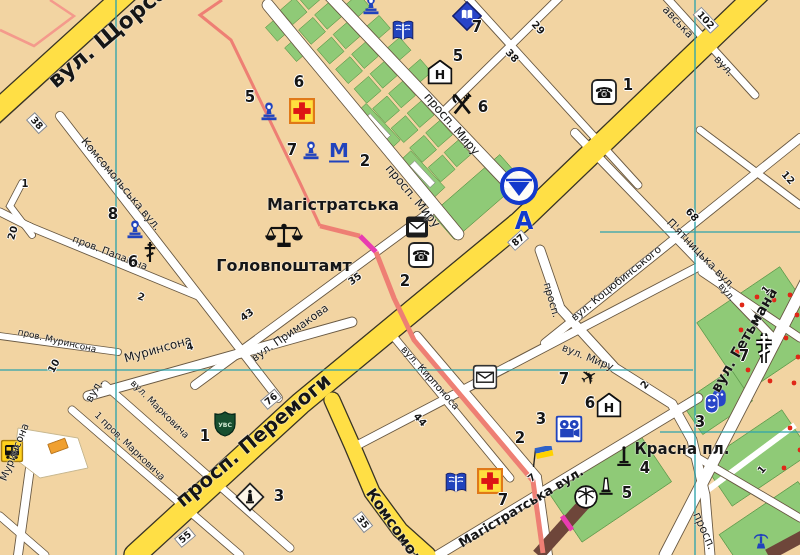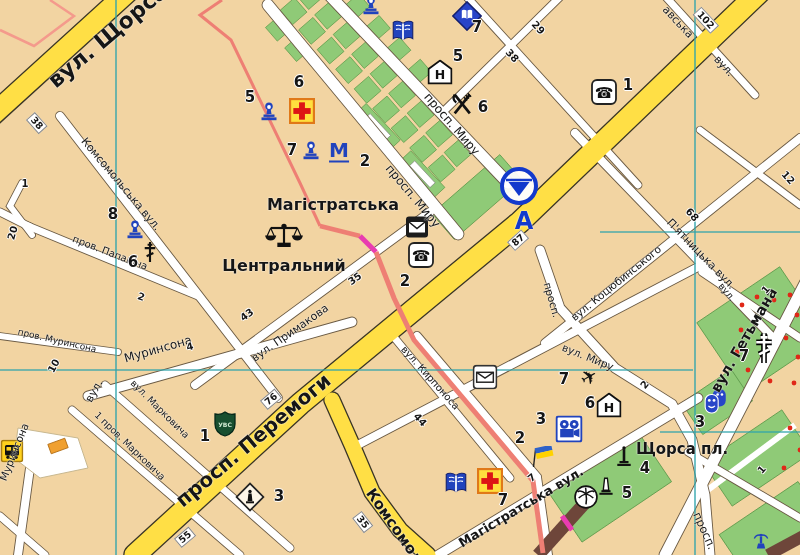--- a/index.html
+++ b/index.html
@@ -355,42 +355,42 @@
             <path d="M7 21 H17 L15.5 15 H8.5 Z"></path>
           </g>
           <path d="M12 5 Q6 4 4 9 M12 5 Q18 4 20 9" stroke="#2143bd" stroke-width="1.6" fill="none"></path>
         </svg></div>
       <div class="lbl" style="left: 108px; top: 36px; font-size: 22px; font-weight: bold; transform: translate(-50%, -50%) rotate(-40deg);">вул. Щорса</div>
       <div class="lbl" style="left: 121px; top: 184px; font-size: 11px; transform: translate(-50%, -50%) rotate(50deg);">Комсомольська вул.</div>
       <div class="lbl" style="left: 110px; top: 253px; font-size: 10px; transform: translate(-50%, -50%) rotate(21deg);">пров. Папаніна</div>
       <div class="lbl" style="left: 452px; top: 124px; font-size: 12px; transform: translate(-50%, -50%) rotate(49deg);">просп. Миру</div>
       <div class="lbl" style="left: 413px; top: 196px; font-size: 12px; transform: translate(-50%, -50%) rotate(50deg);">просп. Миру</div>
       <div class="lbl" style="left: 333px; top: 205px; font-size: 16px; font-weight: bold; transform: translate(-50%, -50%) rotate(0deg);">Магістратська</div>
-      <div class="lbl" style="left: 284px; top: 266px; font-size: 16px; font-weight: bold; transform: translate(-50%, -50%) rotate(0deg);">Центральний</div>
+      <div class="lbl" style="left: 284px; top: 266px; font-size: 16px; font-weight: bold; transform: translate(-50%, -50%) rotate(0deg);">Головпоштамт</div>
       <div class="lbl" style="left: 290px; top: 333px; font-size: 11px; transform: translate(-50%, -50%) rotate(-35deg);">вул. Примакова</div>
       <div class="lbl" style="left: 253px; top: 440px; font-size: 20px; font-weight: bold; transform: translate(-50%, -50%) rotate(-40deg);">просп. Перемоги</div>
       <div class="lbl" style="left: 408px; top: 546px; font-size: 15px; font-weight: bold; transform: translate(-50%, -50%) rotate(55deg);">Комсомольська</div>
       <div class="lbl" style="left: 521px; top: 507px; font-size: 13px; font-weight: bold; transform: translate(-50%, -50%) rotate(-31deg);">Магістратська вул.</div>
       <div class="lbl" style="left: 430px; top: 378px; font-size: 10px; transform: translate(-50%, -50%) rotate(48deg);">вул. Кирпоноса</div>
       <div class="lbl" style="left: 701px; top: 254px; font-size: 11px; transform: translate(-50%, -50%) rotate(46deg);">П'ятницька вул.</div>
       <div class="lbl" style="left: 616px; top: 283px; font-size: 10.5px; transform: translate(-50%, -50%) rotate(-39deg);">вул. Коцюбинського</div>
       <div class="lbl" style="left: 588px; top: 357px; font-size: 10.5px; transform: translate(-50%, -50%) rotate(22deg);">вул. Миру</div>
       <div class="lbl" style="left: 552px; top: 300px; font-size: 10.5px; transform: translate(-50%, -50%) rotate(74deg);">просп.</div>
       <div class="lbl" style="left: 704px; top: 531px; font-size: 11.5px; transform: translate(-50%, -50%) rotate(66deg);">просп.</div>
       <div class="lbl" style="left: 744px; top: 340px; font-size: 14.5px; font-weight: bold; transform: translate(-50%, -50%) rotate(-60deg);">вул. Гетьмана</div>
       <div class="lbl" style="left: 727px; top: 292px; font-size: 9.5px; transform: translate(-50%, -50%) rotate(50deg);">вул.</div>
       <div class="lbl" style="left: 678px; top: 22px; font-size: 11px; transform: translate(-50%, -50%) rotate(47deg);">авська</div>
       <div class="lbl" style="left: 724px; top: 66px; font-size: 11px; transform: translate(-50%, -50%) rotate(47deg);">вул.</div>
       <div class="lbl" style="left: 57px; top: 341px; font-size: 9px; transform: translate(-50%, -50%) rotate(13deg);">пров. Муринсона</div>
       <div class="lbl" style="left: 94px; top: 391px; font-size: 11px; transform: translate(-50%, -50%) rotate(-60deg);">вул.</div>
       <div class="lbl" style="left: 158px; top: 349px; font-size: 12px; transform: translate(-50%, -50%) rotate(-16deg);">Муринсона</div>
       <div class="lbl" style="left: 14px; top: 452px; font-size: 10.5px; transform: translate(-50%, -50%) rotate(-68deg);">Муринсона</div>
       <div class="lbl" style="left: 160px; top: 409px; font-size: 9.5px; transform: translate(-50%, -50%) rotate(45deg);">вул. Марковича</div>
       <div class="lbl" style="left: 130px; top: 446px; font-size: 9.5px; transform: translate(-50%, -50%) rotate(44deg);">1 пров. Марковича</div>
-      <div class="lbl" style="left: 682px; top: 449px; font-size: 15px; font-weight: bold; transform: translate(-50%, -50%) rotate(0deg);">Щорса пл.</div>
+      <div class="lbl" style="left: 682px; top: 449px; font-size: 15px; font-weight: bold; transform: translate(-50%, -50%) rotate(0deg);">Красна пл.</div>
       <div class="lbl" style="left: 524px; top: 221px; font-size: 24px; font-weight: bold; color: rgb(18, 57, 204); transform: translate(-50%, -50%) rotate(0deg);">А</div>
       <div class="num boxed" style="left: 37px; top: 123px; transform: translate(-50%, -50%) rotate(48deg);">38</div>
       <div class="num" style="left: 25px; top: 184px; transform: translate(-50%, -50%) rotate(0deg);">1</div>
       <div class="num" style="left: 13px; top: 233px; transform: translate(-50%, -50%) rotate(-75deg);">20</div>
       <div class="num big" style="left: 113px; top: 214px; transform: translate(-50%, -50%) rotate(0deg);">8</div>
       <div class="num big" style="left: 133px; top: 262px; transform: translate(-50%, -50%) rotate(0deg);">6</div>
       <div class="num" style="left: 141px; top: 297px; transform: translate(-50%, -50%) rotate(20deg);">2</div>
       <div class="num big" style="left: 250px; top: 97px; transform: translate(-50%, -50%) rotate(0deg);">5</div>
       <div class="num big" style="left: 299px; top: 82px; transform: translate(-50%, -50%) rotate(0deg);">6</div>
       <div class="num big" style="left: 292px; top: 150px; transform: translate(-50%, -50%) rotate(0deg);">7</div>

